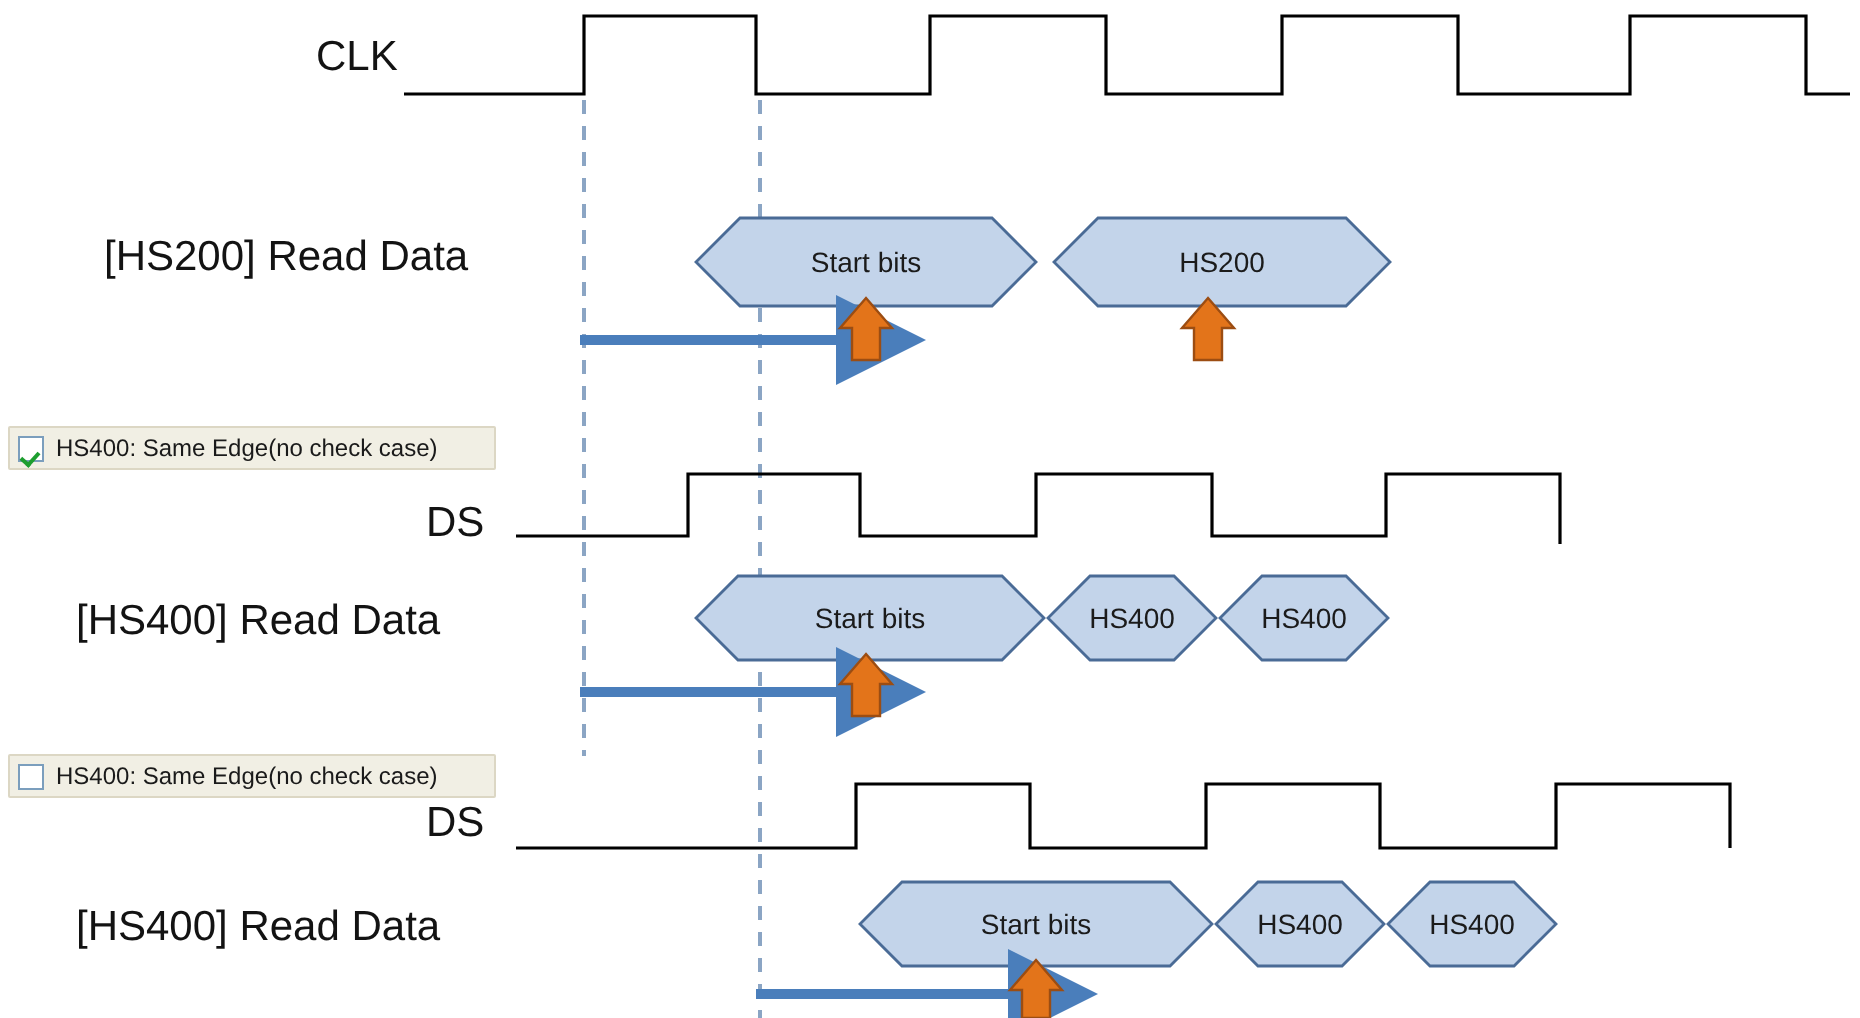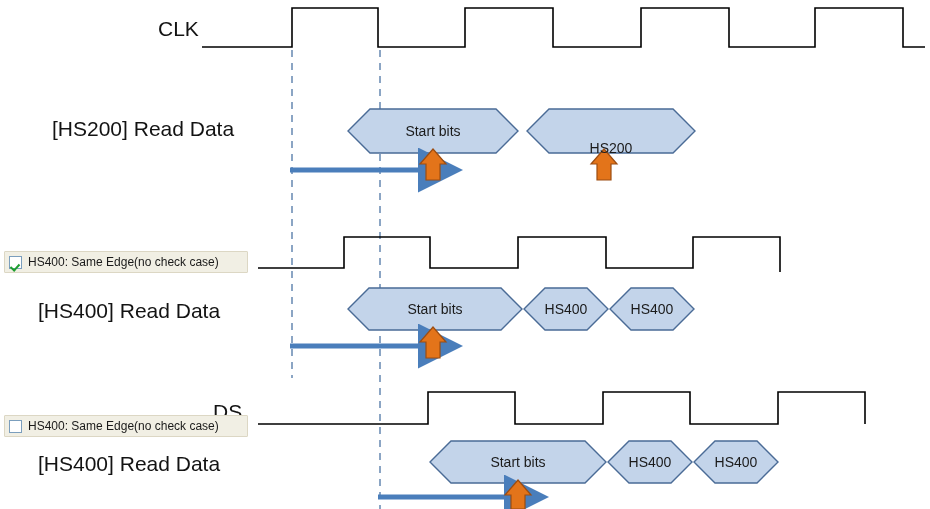--- a/index.html
+++ b/index.html
@@ -38,21 +38,20 @@
   .checkbox-row {
     position: absolute;
     background: #f1efe4;
     border: 1px solid #dcd7c4;
     border-radius: 1px;
     height: 22px;
     display: flex;
     align-items: center;
     padding: 0 6px 0 4px;
     box-sizing: border-box;
-    margin-top: 38px;
   }
   .cb-box {
     width: 13px;
     height: 13px;
     border: 1px solid #7b9ebd;
     background: #ffffff;
     box-sizing: border-box;
     display: inline-block;
     position: relative;
     margin-right: 6px;
@@ -136,21 +135,21 @@
       <div class="row-label" style="left: 158px; top: 17px;">CLK</div>
       <div class="row-label" style="left: 52px; top: 117px; text-align: right;">[HS200] Read Data</div>
       <div class="row-label" style="left: 213px; top: 250px;">DS</div>
       <div class="row-label" style="left: 38px; top: 299px;">[HS400]  Read Data</div>
       <div class="row-label" style="left: 213px; top: 400px;">DS</div>
       <div class="row-label" style="left: 38px; top: 452px;">[HS400]  Read Data</div>
     </div>
 
   <div id="hex-text-layer">
       <div class="hex-text" style="left: 433px; top: 131px;">Start bits</div>
-      <div class="hex-text" style="left: 611px; top: 148px;">HS200</div>
+      <div class="hex-text" style="left: 611px; top: 131px;">HS200</div>
       <div class="hex-text" style="left: 435px; top: 309px;">Start bits</div>
       <div class="hex-text" style="left: 566px; top: 309px;">HS400</div>
       <div class="hex-text" style="left: 652px; top: 309px;">HS400</div>
       <div class="hex-text" style="left: 518px; top: 462px;">Start bits</div>
       <div class="hex-text" style="left: 650px; top: 462px;">HS400</div>
       <div class="hex-text" style="left: 736px; top: 462px;">HS400</div>
     </div>
 
   <div id="checkbox-layer">
       <div class="checkbox-row" style="left: 4px; top: 213px; width: 244px; background: rgb(241, 239, 228);">

